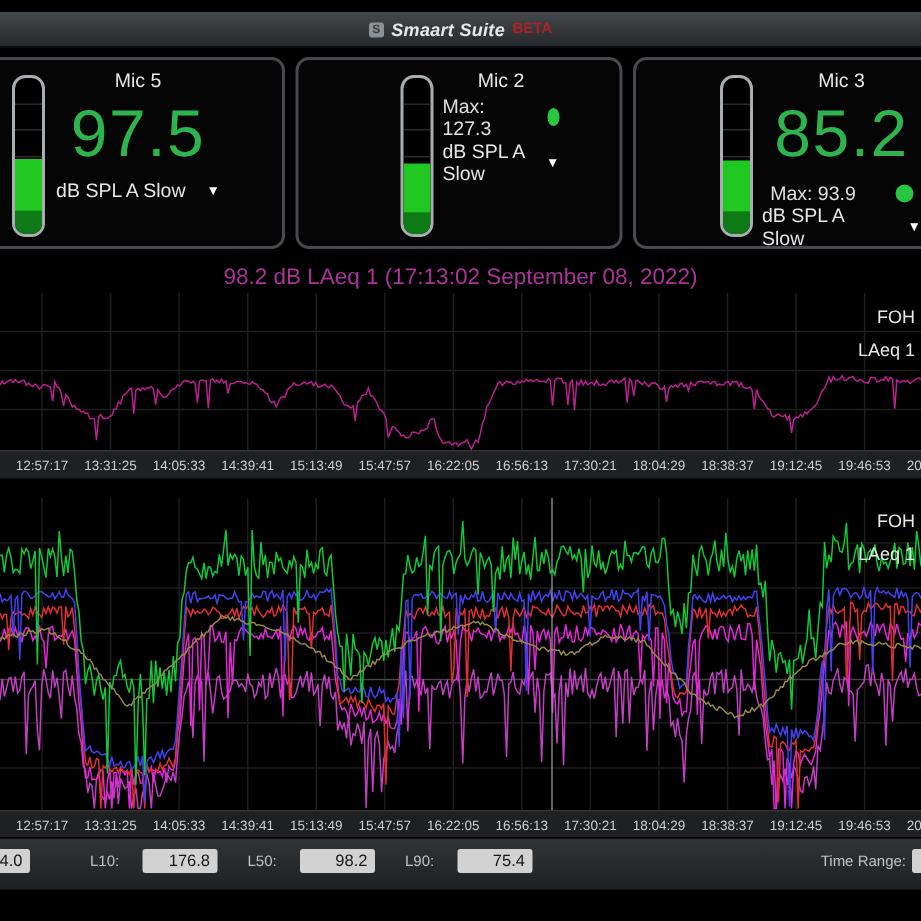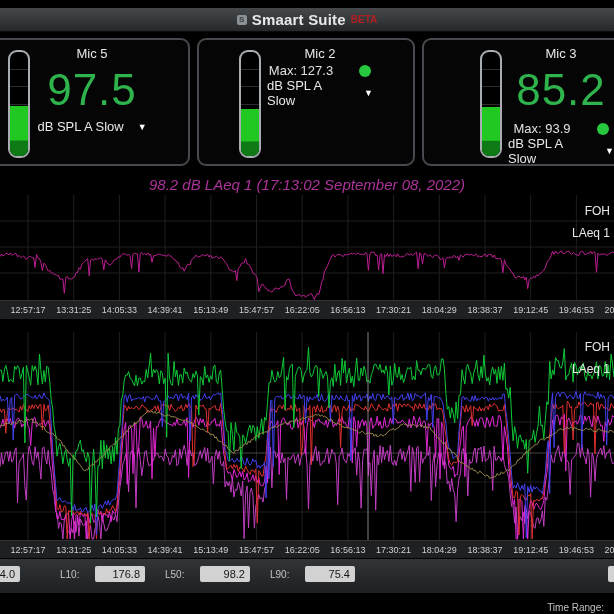--- a/index.html
+++ b/index.html
@@ -5,21 +5,21 @@
   html,body{margin:0;padding:0;background:#000;}
   #screen{position:relative;width:614px;height:614px;background:#000;overflow:hidden;
           font-family:"Liberation Sans",sans-serif;color:#fff;}
 
   
   .titlebar{position:absolute;left:0;top:8px;width:614px;height:23px;
     background:linear-gradient(#45494c,#26292b);border-bottom:1px solid #0a0a0a;
     display:flex;align-items:center;justify-content:center;gap:5px;}
   .appicon{width:10px;height:10px;border-radius:2px;background:#8d9296;color:#3a3d40;
     font-size:8px;font-weight:bold;display:flex;align-items:center;justify-content:center;}
-  .apptitle{font-size:15px;font-weight:bold;color:#e8e8e8;letter-spacing:.2px;}
+  .apptitle{font-size:12px;font-weight:bold;color:#e8e8e8;letter-spacing:.2px;font-style:italic;}
   .beta{font-size:10px;font-weight:bold;color:#b02024;}
 
   
   .panel{position:absolute;top:38px;height:128px;background:#050505;
     border:2px solid #46494d;border-radius:9px;box-sizing:border-box;display:flex;}
   .meterwrap{position:relative;width:18px;height:104px;margin:10px 0 0 40px;
     border:2px solid #a8adb1;border-radius:9px;background:#000;overflow:hidden;}
   .meterfill{position:absolute;left:0;bottom:0;width:100%;
     background:linear-gradient(#22c822 0%,#22c822 68%,#0e7a16 70%,#0e7a16 100%);}
   .mtick{position:absolute;left:0;width:100%;height:1px;background:#2c2c2c;}
@@ -27,21 +27,21 @@
     padding:6px 40px 0 6px;}
   .micname{font-size:13px;color:#e8e8e8;}
   .micvalue{font-size:44px;color:#2fb34c;line-height:58px;letter-spacing:1px;}
   .maxrow{font-size:13px;color:#e0e0e0;display:flex;align-items:center;gap:26px;margin-top:2px;}
   .okdot{width:12px;height:12px;border-radius:50%;background:#27c73f;}
   .moderow{font-size:13px;color:#e8e8e8;display:flex;align-items:center;gap:14px;margin-top:0;}
   .ddarrow{font-size:9px;color:#fff;}
 
   
   .banner{position:absolute;left:0;top:176px;width:614px;text-align:center;
-    font-size:15px;color:#ab3399;font-style:italic;}
+    font-size:15px;color:#ab3399;}
 
   
   .chart{position:absolute;left:0;background:#000;}
   .legend{position:absolute;right:4px;text-align:right;font-size:12px;color:#e8e8e8;
     line-height:22px;}
 
   
   .strip{position:absolute;left:0;width:614px;height:18px;background:#1e2022;
     border-top:1px solid #333;border-bottom:1px solid #000;}
   .strip span{position:absolute;top:4px;font-size:9px;color:#cfcfcf;transform:translateX(-50%);white-space:nowrap;}
@@ -74,21 +74,21 @@
     <div class="pcontent">
       <div class="micname">Mic 5</div>
       <div class="micvalue">97.5</div>
       <div class="moderow">
           <span>dB SPL A Slow</span>
           <span class="ddarrow">▼</span>
         </div>
     </div>
   </div>
 
-  <div class="panel" style="left:197px;width:218px;">
+  <div class="panel" style="left:197px;width:218px;padding-left:28px;">
     <div class="meterwrap">
       <div class="mtick" style="top:16%"></div>
         <div class="mtick" style="top:33%"></div>
         <div class="mtick" style="top:50%"></div>
       <div class="meterfill" style="height: 45%;"></div>
     </div>
     <div class="pcontent">
       <div class="micname">Mic 2</div>
       <div class="maxrow">
           <span>Max: 127.3</span>
@@ -218,17 +218,17 @@
     </div>
 
   <div class="statusbar">
     <div class="sb-box" style="left:-35px;width:55px;">104.0</div>
     <span class="sb-label" style="left:60px;">L10:</span>
     <div class="sb-box" style="left:95px;width:50px;">176.8</div>
     <span class="sb-label" style="left:165px;">L50:</span>
     <div class="sb-box" style="left:200px;width:50px;">98.2</div>
     <span class="sb-label" style="left:270px;">L90:</span>
     <div class="sb-box" style="left:305px;width:50px;">75.4</div>
-    <span class="sb-label" style="right:10px;margin-top:33px;">Time Range:</span>
+    <span class="sb-label" style="right:10px;">Time Range:</span>
     <div class="sb-box" style="left:608px;width:50px;"></div>
   </div>
 
 </div>
 
 </body></html>

